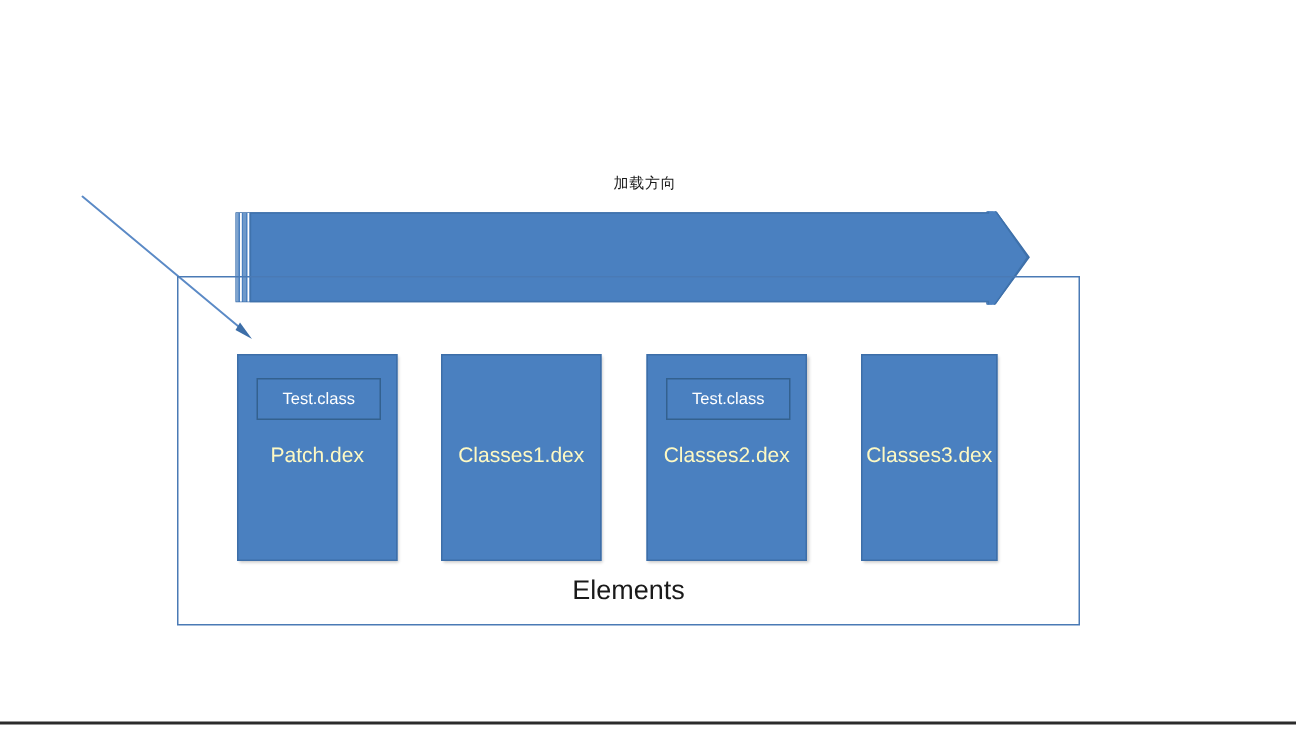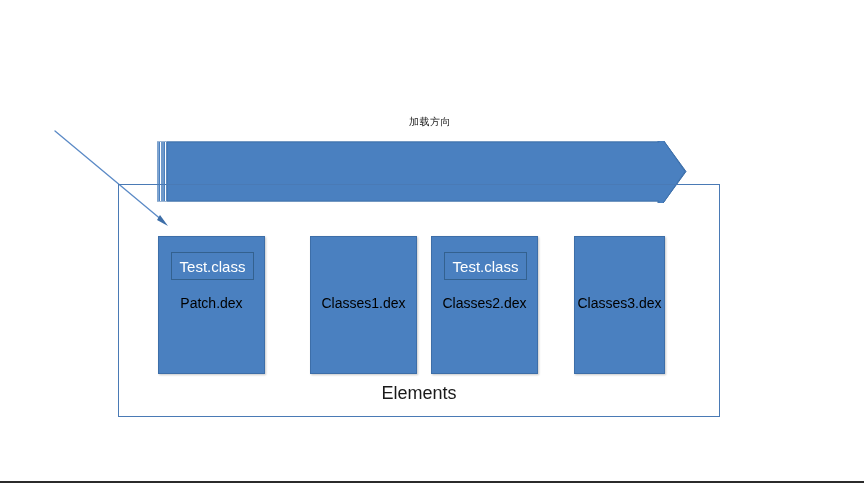--- a/index.html
+++ b/index.html
@@ -83,46 +83,46 @@
   .dex-box {
     position: absolute;
     top: 0;
     height: 138px;
     background: #4a80c0;
     border: 1px solid #3d6ea8;
     box-sizing: border-box;
     box-shadow: 1px 1px 2px rgba(0,0,0,0.22);
   }
   .dex-box.b0 { left: 0px;   width: 107px; }
-  .dex-box.b1 { left: 152px; width: 107px; }
+  .dex-box.b1 { left: 136px; width: 107px; }
   .dex-box.b2 { left: 273px; width: 107px; }
   .dex-box.b3 { left: 416px; width: 91px; }
 
   .inner-class {
     position: absolute;
     left: 12px;
     top: 15px;
     width: 83px;
     height: 28px;
     border: 1.4px solid #33618f;
     box-sizing: border-box;
     display: flex;
     align-items: center;
     justify-content: center;
-    font-size: 15px;
+    font-size: 11px;
     color: #ffffff;
   }
   .dex-label {
     position: absolute;
     left: 0;
     right: 0;
     top: 58px;
     text-align: center;
     font-size: 14px;
-    color: #000000;
+    color: #fef9c3;
   }
   .dex-label.centered {
     top: 58px;
   }
 
   
   .bottom-rule {
     position: absolute;
     left: 0;
     top: 481px;

